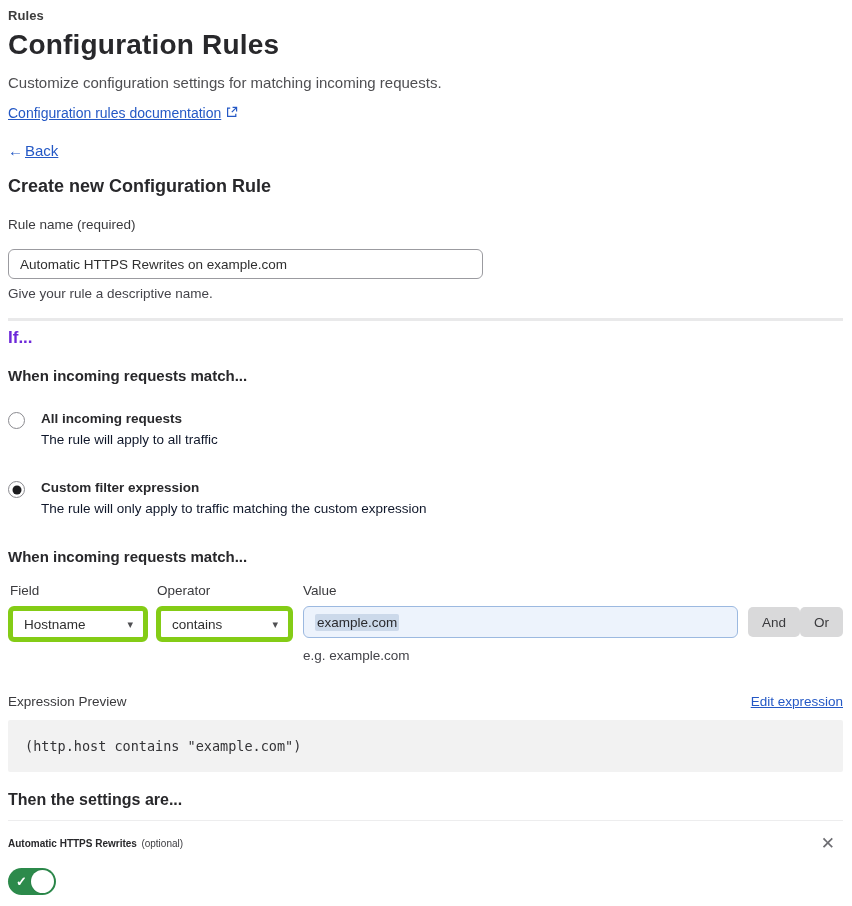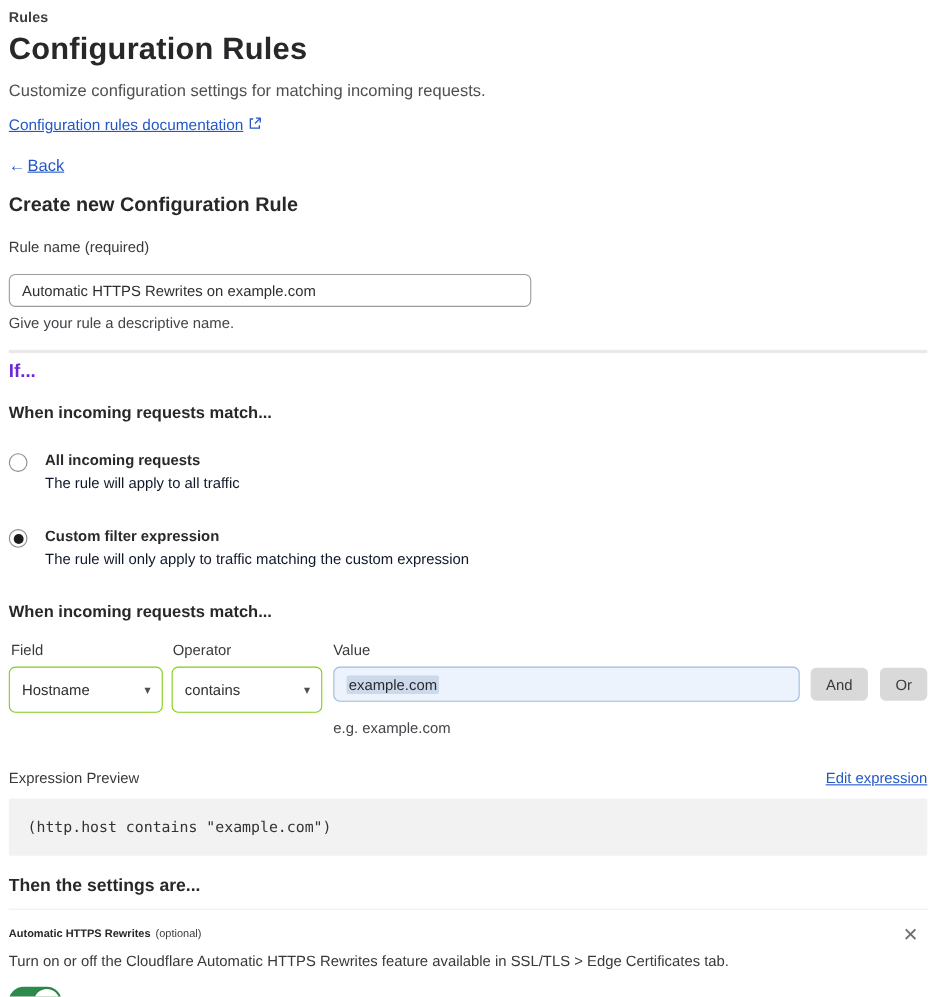--- a/index.html
+++ b/index.html
@@ -55,42 +55,42 @@
   .radio-desc { font-size: 13.5px; color: #0f172a; margin-top: 6px; }
 
   .builder { margin-top: 32px; }
   .builder-labels { display: flex; margin-top: 18px; font-size: 13.5px; color: #3a3a3d; }
   .col-value { flex: 1; }
   .builder-labels .lbl-field { width: 148px; padding-left: 2px; }
   .builder-labels .lbl-operator { width: 147px; padding-left: 1px; }
   .builder-controls { display: flex; margin-top: 8px; align-items: flex-start; }
 
   .select-box {
-    height: 42px; border: 1px solid #84cc16; border-radius: 6px; background: #fff;
+    height: 36px; border: 5px solid #84cc16; border-radius: 6px; background: #fff;
     display: flex; align-items: center; justify-content: space-between;
     padding: 0 10px 0 11px; font-size: 13.5px; color: #2f2f2f; cursor: pointer;
   }
   .select-field { width: 140px; margin-right: 8px; }
   .select-operator { width: 137px; margin-right: 10px; }
   .chevron { font-size: 11px; color: #4f4f52; }
 
   .value-input-box {
     flex: 1; height: 32px; border: 1px solid #9cb9e0; border-radius: 6px;
     background: #edf3fc; display: flex; align-items: center; padding: 0 11px;
     font-size: 13.5px; color: #2a2a2e;
   }
   .value-text { background: #ccd9ea; border-radius: 2px; padding: 1px 2px; }
 
   .andor-btn {
     height: 30px; margin-top: 1px; padding: 0 14px;
     background: #d9d9da; border: none; border-radius: 5px;
     font-family: "Liberation Sans", sans-serif; font-size: 13.5px; color: #3a3a3d; cursor: pointer;
   }
   .btn-and { margin-left: 10px; }
-  .btn-or { margin-left: 11px; }
+  .btn-or { }
 
   .value-hint { font-size: 13.5px; color: #44444a; margin-top: 6px; margin-left: 295px; }
 
   .preview-row { display: flex; justify-content: space-between; align-items: flex-end; margin-top: 31px; }
   .preview-label { font-size: 13.5px; color: #3a3a3d; }
   .edit-link { font-size: 13.5px; }
 
   .code-block {
     margin-top: 11px; background: #f2f2f2; border-radius: 2px;
     height: 52px; display: flex; align-items: center; padding-left: 17px;
@@ -213,21 +213,20 @@
 <div class="then-heading">Then the settings are...</div>
 
 <div class="setting-section">
   <div class="setting-header">
     <div>
       <span class="setting-title">Automatic HTTPS Rewrites</span>
       <span class="setting-title setting-optional">(optional)</span>
     </div>
     <button class="close-btn">✕</button>
   </div>
-  <div class="setting-desc">Turn on or off the Cloudflare Automatic HTTPS Rewrites feature available in SSL/TLS &gt; Edge Certificates tab.</div>
   <div class="toggle">
     <span class="check">✓</span>
     <span class="knob"></span>
   </div>
 </div>
 
 
 
 
 </body></html>

